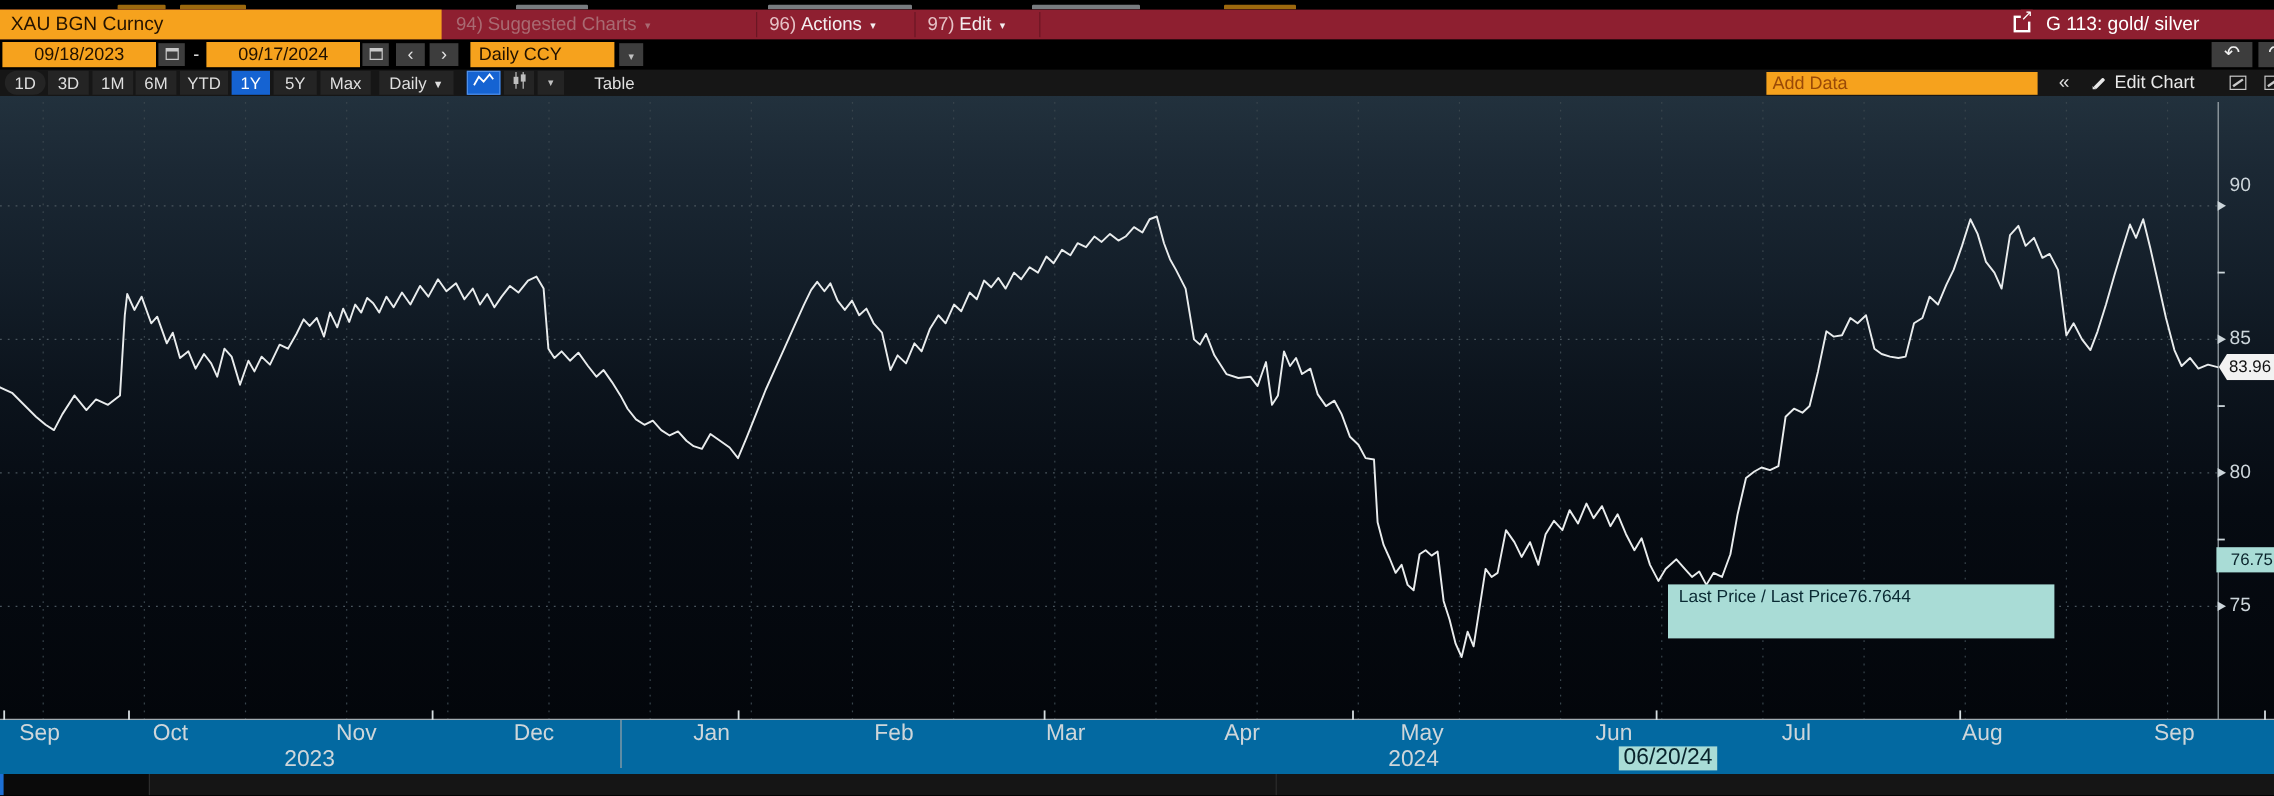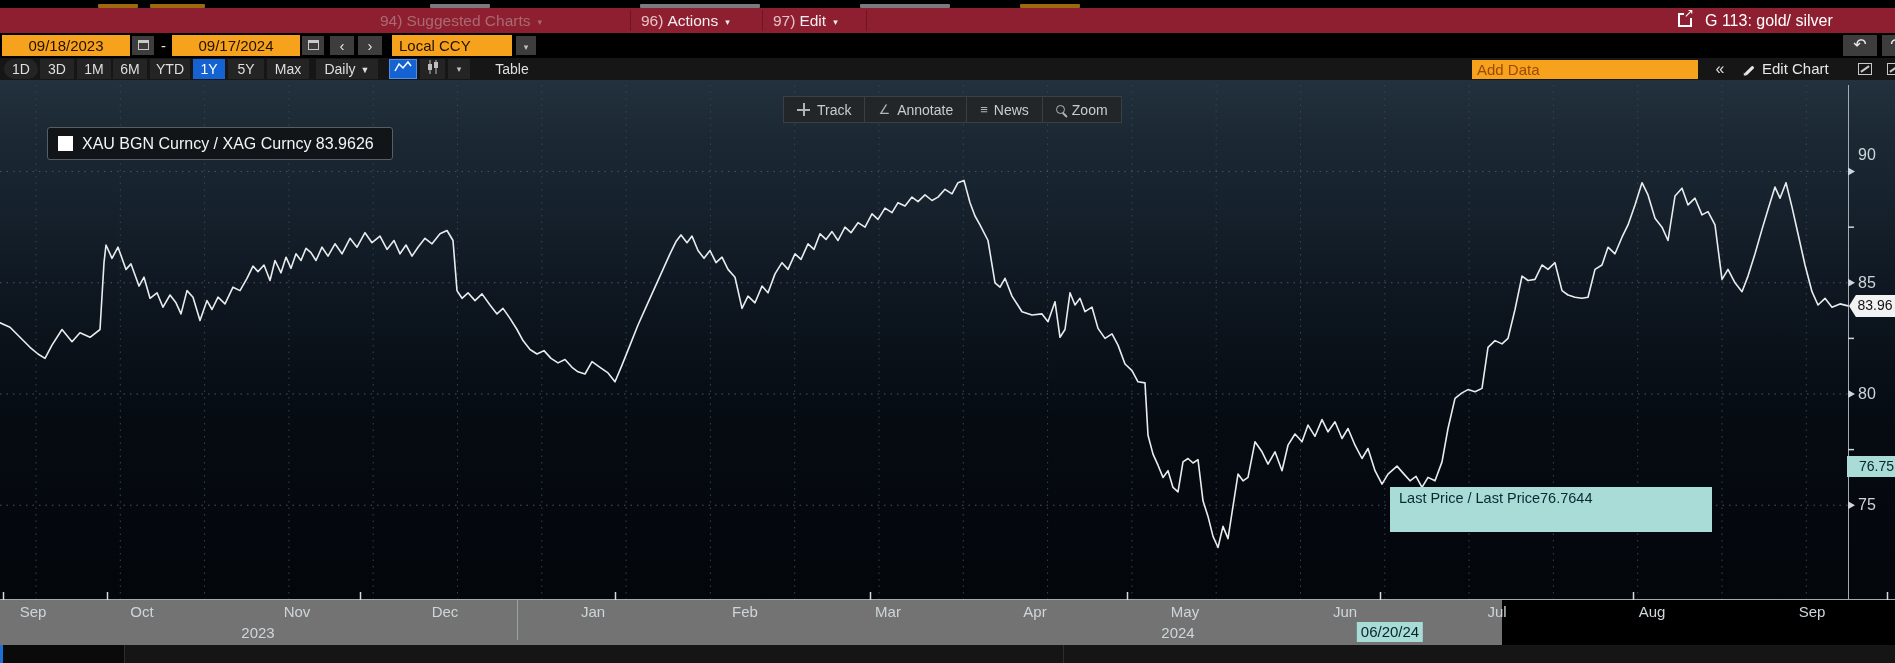--- a/index.html
+++ b/index.html
@@ -75,21 +75,21 @@
   .mag::after{content:'';position:absolute;right:-4px;bottom:-2px;width:6px;height:1.5px;background:#aeb4b8;transform:rotate(45deg);}
   .ylab{position:absolute;color:#ccd5da;font-size:16px;line-height:18px;}
   .marker{position:absolute;font-size:14px;line-height:21px;text-align:center;}
   .marker.white{background:#f2f2f2;color:#111;clip-path:polygon(0 50%,15% 0,100% 0,100% 100%,15% 100%);padding-left:6px;}
   .marker.teal{background:#a9dcd6;color:#09232b;padding-left:12px;}
   .tooltip{left:1390px;top:407px;width:322px;height:45px;background:#a9dcd6;color:#0a2a33;
            font-size:14.5px;line-height:21px;padding:1px 9px;}
   .tooltip .row2{display:flex;justify-content:flex-start;}
 
   
-  .xaxis{top:600px;left:0;width:1502px;height:45px;background:#737373;color:#ced6da;font-size:15px;}
+  .xaxis{top:600px;left:0;width:1895px;height:45px;background:#0369a1;color:#ced6da;font-size:19px;}
   .mlab,.yrlab{position:absolute;transform:translateX(-50%);line-height:21px;}
   .mlab{top:1px;} .yrlab{top:22px;}
   .datehl{position:absolute;top:22px;transform:translateX(-50%);background:#a9dcd6;color:#09232b;
           padding:0 4px;line-height:20px;}
 
   
   .bstrip{top:645px;left:0;width:1895px;height:18px;background:#151515;}
   .bstrip .darkseg{position:absolute;left:0;top:0;width:124px;height:18px;background:#0a0a0a;}
   .bstrip .bluesliver{position:absolute;left:0;top:0;width:3px;height:18px;background:#1c6fd4;}
   .bdiv{position:absolute;top:0;width:1px;height:18px;background:#2c2c2c;}
@@ -102,20 +102,21 @@
   <div class="abs sliver">
     <span class="smudge" style="left:98px;width:40px;background:#b97b10;"></span>
     <span class="smudge" style="left:150px;width:55px;background:#b97b10;"></span>
     <span class="smudge" style="left:430px;width:60px;background:#8d9296;"></span>
     <span class="smudge" style="left:640px;width:120px;background:#8d9296;"></span>
     <span class="smudge" style="left:860px;width:90px;background:#8d9296;"></span>
     <span class="smudge" style="left:1020px;width:60px;background:#b97b10;"></span>
   </div>
 
   <div class="abs menubar">
+    <div class="abs sec-field">XAU BGN Curncy</div>
     <div id="menu-items">
         <div class="abs menu-item dim-item" style="left: 380px;"><span class="menu-num">94)</span><span>Suggested Charts</span><span class="menu-caret">▾</span></div>
         <div class="abs menu-item lit-item" style="left: 641px;"><span class="menu-num">96)</span><span>Actions</span><span class="menu-caret">▾</span></div>
         <div class="abs menu-item lit-item" style="left: 773px;"><span class="menu-num">97)</span><span>Edit</span><span class="menu-caret">▾</span></div>
       </div>
     <div class="abs menu-sep" style="left:630px;"></div>
     <div class="abs menu-sep" style="left:762px;"></div>
     <div class="abs menu-sep" style="left:866px;"></div>
     <div class="abs extlink" style="left:1678px;">
         <span>↗</span>
@@ -124,21 +125,21 @@
   </div>
 
   <div class="abs ctlrow">
     <div class="abs ofield" style="left:2px;width:128px;">09/18/2023</div>
     <div class="abs sqbtn" style="left:132px;width:22px;"><span class="cal"></span></div>
     <div class="abs dash" style="left:161px;">-</div>
     <div class="abs ofield" style="left:172px;width:128px;">09/17/2024</div>
     <div class="abs sqbtn" style="left:302px;width:22px;"><span class="cal"></span></div>
     <div class="abs sqbtn" style="left:330px;width:24px;font-size:15px;">‹</div>
     <div class="abs sqbtn" style="left:358px;width:24px;font-size:15px;">›</div>
-    <div class="abs ofield" style="left:392px;width:120px;text-align:left;padding-left:7px;">Local CCY</div>
+    <div class="abs ofield" style="left:392px;width:120px;text-align:left;padding-left:7px;">Daily CCY</div>
     <div class="abs sqbtn" style="left:516px;width:20px;"><span class="caret-sm">▾</span></div>
     <div class="abs undo-btn" style="left:1843px;width:34px;">↶</div>
     <div class="abs undo-btn" style="left:1882px;width:30px;">↷</div>
   </div>
 
   <div class="abs toolrow">
     <div id="period-buttons">
         <div class="tbtn abs" style="left: 4px; width: 34px; border-radius: 10px;">1D</div>
         <div class="tbtn abs" style="left: 40px; width: 34px;">3D</div>
         <div class="tbtn abs" style="left: 77px; width: 34px;">1M</div>
@@ -213,45 +214,21 @@
         <line x1="360.5" y1="512" x2="360.5" y2="520" stroke="#d5dcdf" stroke-width="1.5"></line>
         <line x1="615.5" y1="512" x2="615.5" y2="520" stroke="#d5dcdf" stroke-width="1.5"></line>
         <line x1="870.5" y1="512" x2="870.5" y2="520" stroke="#d5dcdf" stroke-width="1.5"></line>
         <line x1="1127.5" y1="512" x2="1127.5" y2="520" stroke="#d5dcdf" stroke-width="1.5"></line>
         <line x1="1380.5" y1="512" x2="1380.5" y2="520" stroke="#d5dcdf" stroke-width="1.5"></line>
         <line x1="1633.5" y1="512" x2="1633.5" y2="520" stroke="#d5dcdf" stroke-width="1.5"></line>
         <line x1="1887.5" y1="512" x2="1887.5" y2="520" stroke="#d5dcdf" stroke-width="1.5"></line>
         <polyline points="0,242.8 10,247.3 20,257.3 30,267.3 38,274.0 45,278.4 52,265.1 62,249.5 72,261.7 80,252.8 90,257.3 100,249.5 104,182.7 106,165.0 112,178.3 118,167.2 126,189.4 131,183.9 139,206.1 144,197.2 150,218.3 157,212.8 163,227.2 170,215.0 176,222.8 181,233.9 187,210.6 193,217.2 200,240.6 207,220.6 212,229.5 218,217.2 225,223.9 233,207.2 240,210.6 247,198.3 253,186.1 258,191.6 264,185.0 270,200.5 275,180.5 281,192.8 286,177.2 291,188.3 296,173.8 301,180.5 306,168.3 311,172.7 316,180.5 322,167.2 328,176.1 335,163.8 342,173.8 350,158.3 357,167.2 365,152.7 372,162.7 380,156.1 387,169.4 394,160.5 400,173.8 406,165.0 412,176.1 418,167.2 425,158.3 432,163.8 440,153.8 447,150.5 453,160.5 457,210.6 462,218.3 468,212.8 475,220.6 482,213.9 490,225.0 497,233.9 503,228.4 510,238.4 517,249.5 523,260.6 530,269.5 537,274.0 544,270.6 551,278.4 558,282.9 565,279.5 572,287.3 578,291.8 585,294.0 592,281.7 600,287.3 608,292.9 615,301.8 622,285.1 630,265.1 638,245.0 646,227.2 654,209.4 662,191.6 670,173.8 676,161.6 681,154.9 687,162.7 692,156.1 698,170.5 704,178.3 710,170.5 716,182.7 722,177.2 728,189.4 735,197.2 742,228.4 748,216.1 755,222.8 762,206.1 768,212.8 775,193.9 782,182.7 788,189.4 795,173.8 801,179.4 808,163.8 814,169.4 820,153.8 826,159.4 832,151.6 838,160.5 845,147.2 851,152.7 858,142.7 865,147.2 872,133.8 878,139.4 885,128.2 892,132.7 898,122.7 905,126.0 912,117.1 918,121.6 925,114.9 932,120.5 938,117.1 945,109.3 952,113.8 958,102.7 964,100.4 970,122.7 975,136.0 980,144.9 988,160.5 995,202.8 1000,207.2 1005,198.3 1012,216.1 1022,231.7 1032,235.0 1042,233.9 1048,241.7 1055,221.7 1060,257.3 1065,249.5 1070,212.8 1075,225.0 1080,218.3 1085,231.7 1092,227.2 1098,248.4 1105,258.4 1112,253.9 1118,265.1 1125,284.0 1132,290.6 1138,301.8 1145,302.9 1148,355.2 1153,374.1 1158,385.2 1163,397.4 1168,390.7 1173,407.4 1178,411.9 1183,381.9 1188,378.5 1193,383.0 1198,379.6 1203,420.8 1208,436.4 1213,456.4 1218,467.5 1223,446.4 1228,458.6 1233,426.3 1238,394.1 1243,400.8 1248,397.4 1255,361.8 1262,371.8 1268,384.1 1275,371.8 1282,390.7 1288,365.2 1295,354.0 1302,361.8 1308,345.1 1315,356.3 1322,339.6 1328,351.8 1335,341.8 1342,358.5 1348,348.5 1355,365.2 1362,378.5 1368,368.5 1375,390.7 1382,404.1 1388,394.1 1397,386.1 1404,394.1 1410,400.8 1416,396.3 1422,407.4 1428,397.4 1435,400.8 1442,381.9 1448,348.5 1455,318.4 1462,312.9 1468,309.6 1475,311.8 1482,308.4 1488,267.3 1495,260.6 1502,263.9 1508,258.4 1515,229.5 1522,196.1 1528,200.5 1535,199.4 1542,185.0 1548,189.4 1555,182.7 1562,210.6 1568,215.0 1575,217.2 1582,218.3 1588,217.2 1595,189.4 1602,185.0 1608,167.2 1615,173.8 1622,157.2 1628,144.9 1635,124.9 1642,102.7 1648,114.9 1655,138.3 1662,147.2 1668,160.5 1675,116.0 1682,108.2 1688,124.9 1695,118.2 1702,134.9 1708,131.6 1715,144.9 1722,199.4 1728,189.4 1735,202.8 1742,211.7 1748,196.1 1755,173.8 1762,149.4 1768,129.4 1775,107.1 1780,118.2 1786,102.7 1792,127.1 1798,153.8 1805,185.0 1812,211.7 1818,225.0 1825,218.3 1832,227.2 1840,223.9 1848,225.9" fill="none" stroke="#e9eced" stroke-width="1.6" stroke-linejoin="round" stroke-linecap="round"></polyline>
       </svg>
 
-    <div class="abs legend">
-      <span class="swatch"></span><span>XAU BGN Curncy / XAG Curncy</span>&nbsp;<span>83.9626</span>
-    </div>
-
-    <div class="floatbar abs">
-      <div class="fitem">
-          <span class="xhair"></span>
-          <span>Track</span>
-        </div>
-      <div class="fsep"></div>
-      <div class="fitem">
-          <span class="angleic">∠</span>
-          <span>Annotate</span>
-        </div>
-      <div class="fsep"></div>
-      <div class="fitem">
-          <span class="newsic">≡</span>
-          <span>News</span>
-        </div>
-      <div class="fsep"></div>
-      <div class="fitem">
-          <span class="mag"></span>
-          <span>Zoom</span>
-        </div>
-    </div>
+
 
     <div id="y-labels">
         <span class="ylab" style="left: 1858px; top: 66px;">90</span>
         <span class="ylab" style="left: 1858px; top: 193.769px;">85</span>
         <span class="ylab" style="left: 1858px; top: 305px;">80</span>
         <span class="ylab" style="left: 1858px; top: 416.231px;">75</span>
       </div>
     <div id="y-markers">
         <div class="marker white abs" style="left: 1849px; width: 46px; height: 22px; top: 214.905px;">83.96</div>
         <div class="marker teal abs" style="left: 1847px; width: 48px; height: 21px; top: 376.278px;">76.751</div>

